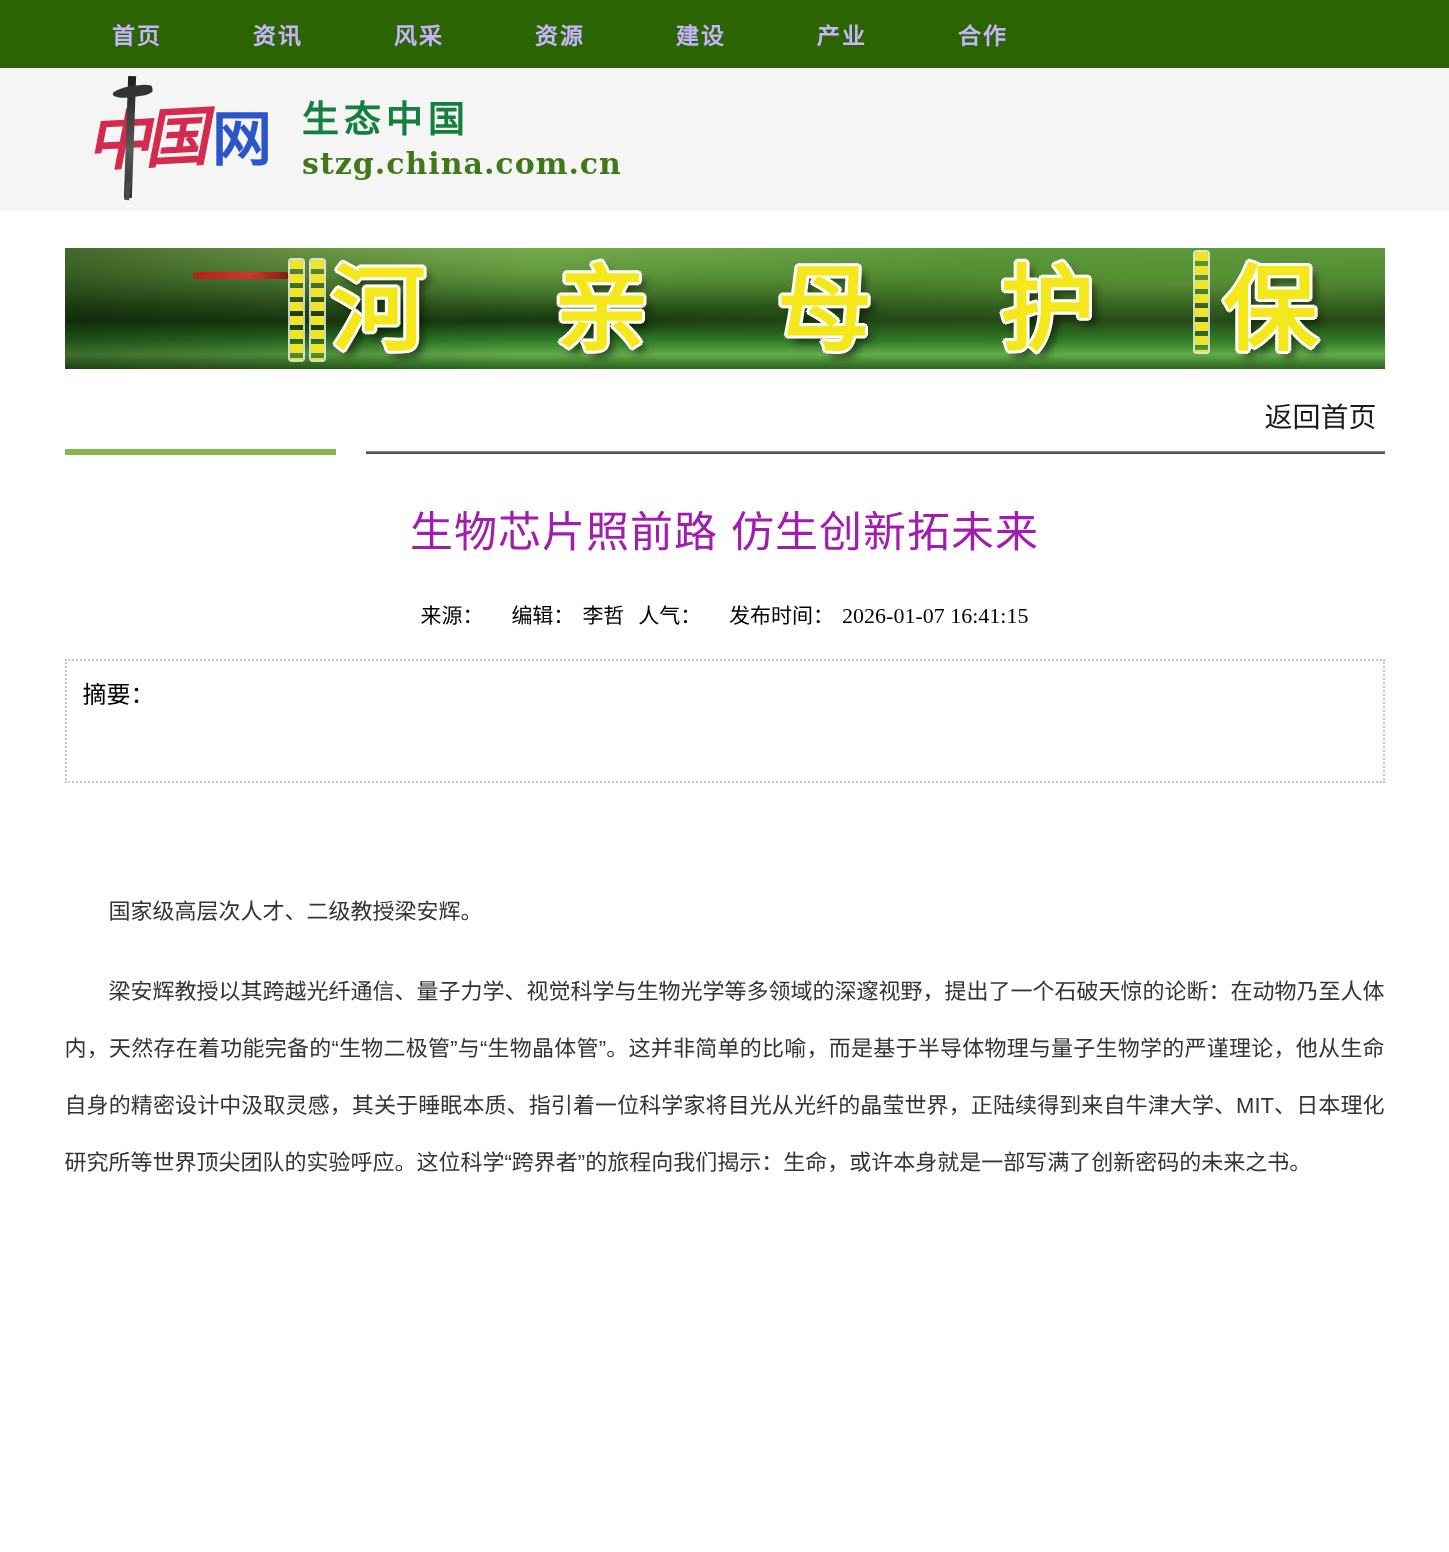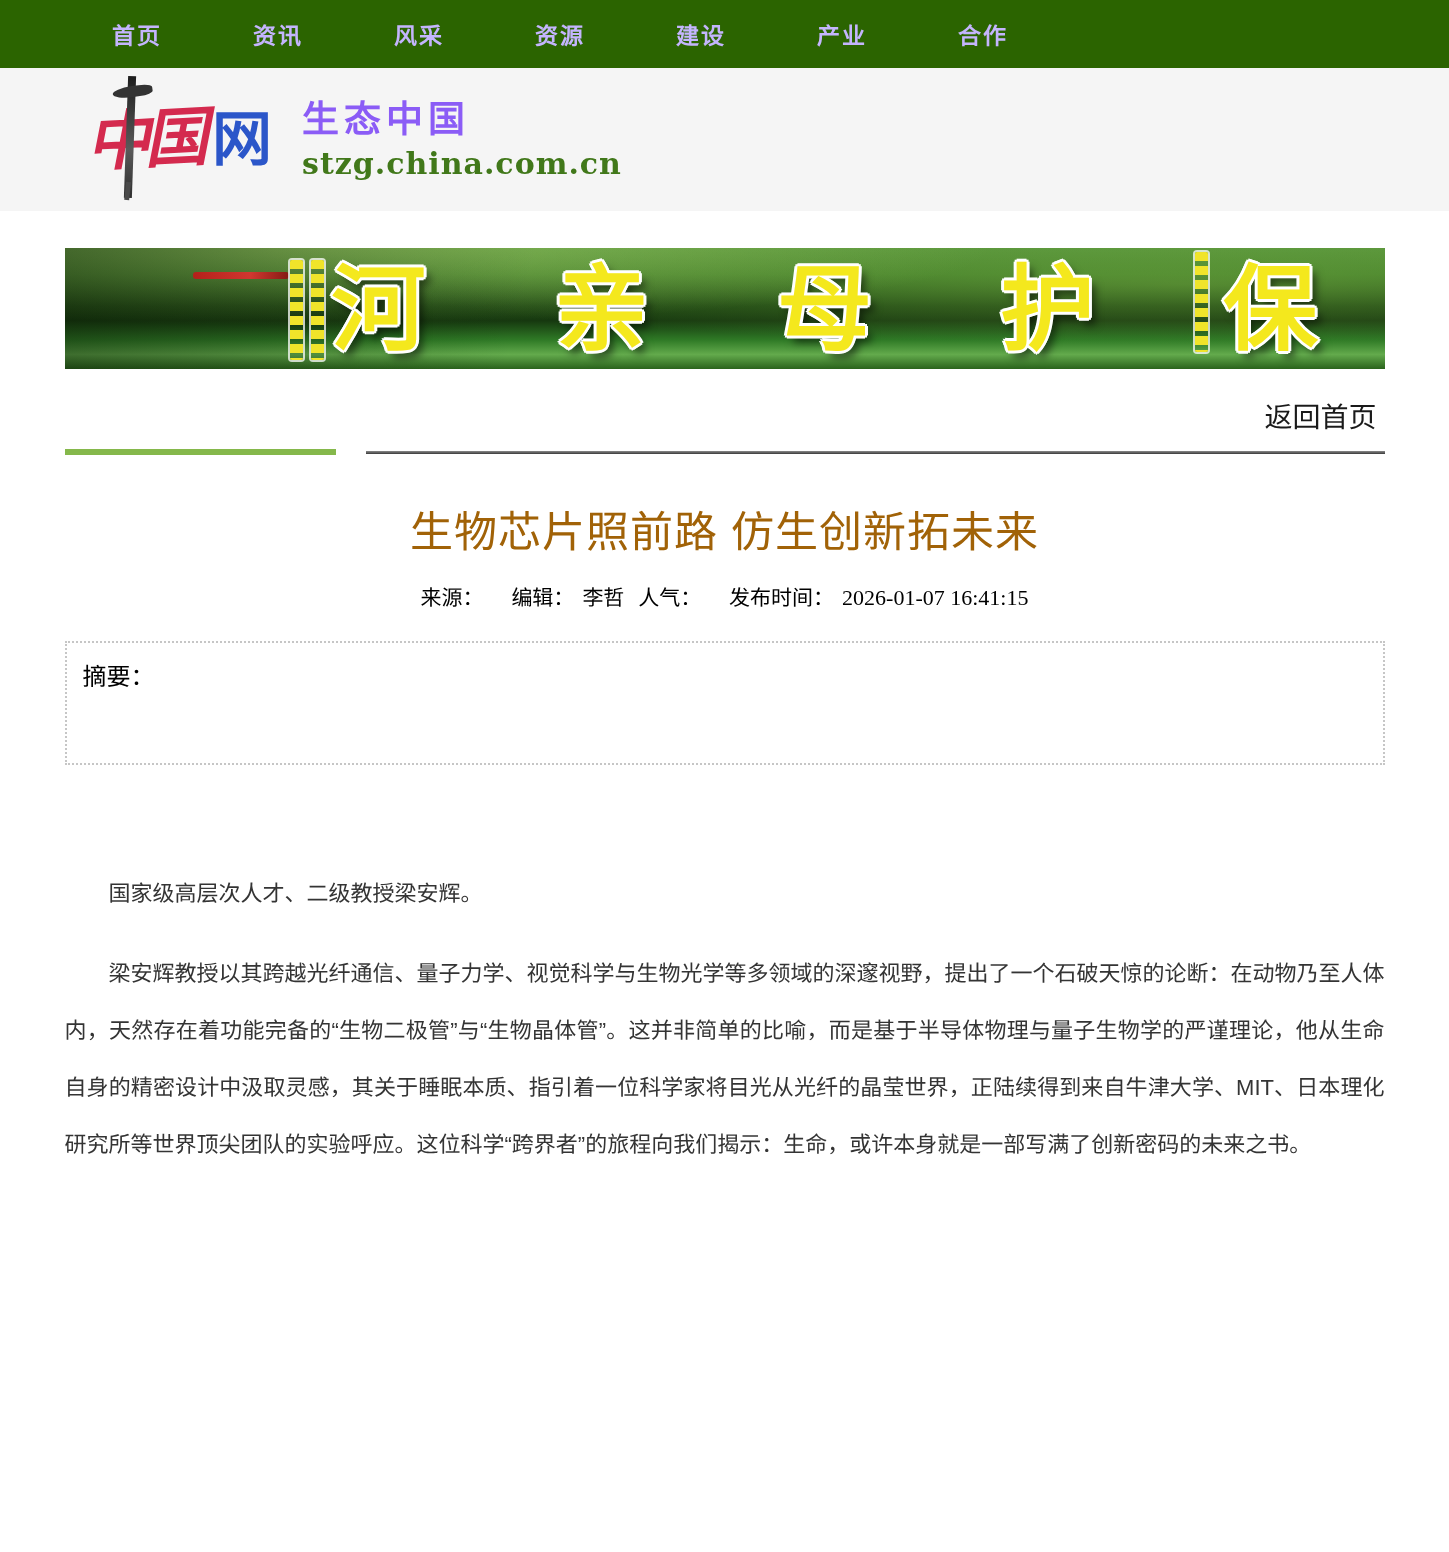--- a/index.html
+++ b/index.html
@@ -12,21 +12,21 @@
 
   
   .masthead { height:143px; background:#f5f5f5; display:flex; align-items:center; padding-left:86px; }
   .logo-mark { position:relative; display:flex; align-items:center; height:120px; cursor:pointer; }
   .logo-cn { font-family:"DejaVu Serif","Liberation Serif",serif; font-weight:bold; font-style:italic; color:#d42a4e; font-size:64px; letter-spacing:-6px; transform:rotate(-3deg); line-height:1; }
   .logo-stroke { position:absolute; left:40px; top:-4px; width:8px; height:122px; background:linear-gradient(to bottom,#1d1d1d,#5a5a5a 60%,#2e2e2e); transform:rotate(2deg); }
   .logo-stroke::before { content:""; position:absolute; top:10px; left:-15px; width:40px; height:11px; background:#333; border-radius:60% 40% 40% 60%; transform:rotate(-10deg); }
   .logo-stroke::after { content:""; position:absolute; bottom:-2px; left:1px; width:5px; height:18px; background:#4a4a4a; transform:rotate(4deg); }
   .logo-net { font-weight:bold; color:#2b56c9; font-size:60px; line-height:1; margin-left:10px; }
   .site-block { margin-left:30px; }
-  .site-name { font-size:37px; font-weight:bold; color:#8b5cf6; letter-spacing:5px; line-height:1.2;font-family:Liberation Serif, serif; }
+  .site-name { font-size:37px; font-weight:bold; color:#15803d; letter-spacing:5px; line-height:1.2;font-family:Liberation Serif, serif; }
   .site-url { font-size:30px; font-weight:bold; color:#41781a; font-family:"DejaVu Serif","Liberation Serif",serif; letter-spacing:1px; margin-top:4px; }
 
   
   .container { width:1320px; margin:0 auto; }
 
   
   .banner { position:relative; height:121px; margin-top:37px; overflow:hidden; cursor:pointer;
     background:
       linear-gradient(105deg, rgba(10,25,5,0.45) 0%, rgba(10,25,5,0) 35%),
       radial-gradient(ellipse at 18% 0%, rgba(190,225,120,0.45), rgba(190,225,120,0) 45%),
@@ -48,22 +48,22 @@
   .backhome-row { margin-top:26px; text-align:right; padding-right:8px; }
   .backhome { font-size:28px; color:#1a1a1a; text-decoration:none; cursor:pointer; }
 
   
   .divider { margin-top:14px; display:flex; align-items:center; }
   .divider .green-bar { width:271px; height:6px; background:#85b84b; }
   .divider .spacer { width:30px; }
   .divider .dark-line { flex:1; height:3px; background:linear-gradient(to bottom,#8a8a8a,#3a3a3a); }
 
   
-  .article-title { margin-top:42px; text-align:center; font-size:43px; font-weight:500; color:#a16207; letter-spacing:1px; }
-  .article-meta { margin-top:22px; text-align:center; font-size:21px; color:#000; }
+  .article-title { margin-top:42px; text-align:center; font-size:43px; font-weight:500; color:#a21caf; letter-spacing:1px; }
+  .article-meta { margin-top:40px; text-align:center; font-size:21px; color:#000; }
   .article-meta .m { margin:0 4px; }
   .article-meta .gap { margin-right:18px; }
   .article-meta .time { font-family:"Liberation Serif","DejaVu Serif",serif; font-size:22px; }
 
   
   .abstract-box { margin-top:30px; border:2px dotted #c6c6c6; height:124px; padding:14px 16px; font-size:24px; color:#000; }
 
   
   .article-body { margin-top:100px; }
   .article-body p { font-size:22px; line-height:57px; color:#343434; text-align:justify; text-indent:2em; margin-bottom:23px; }

